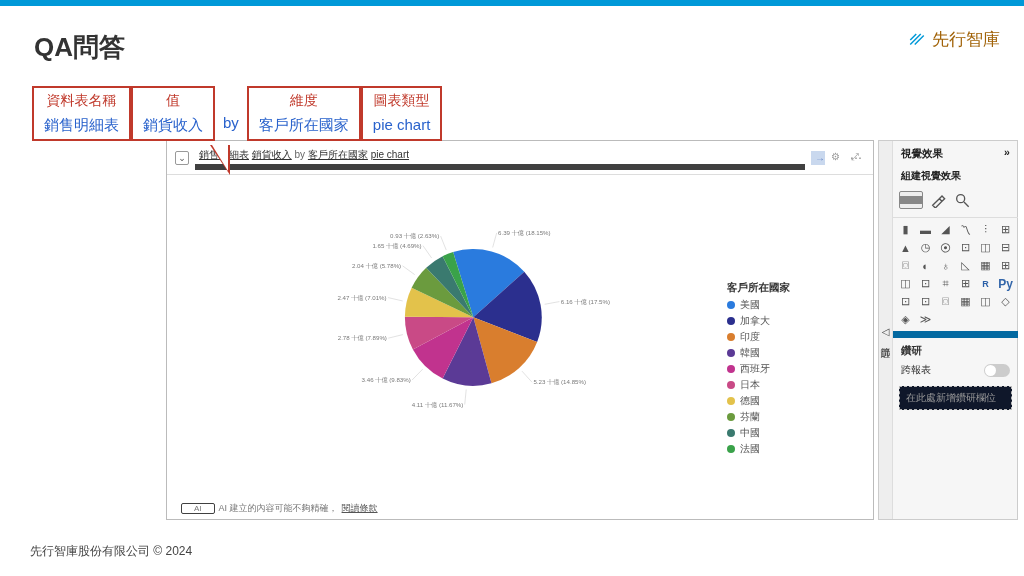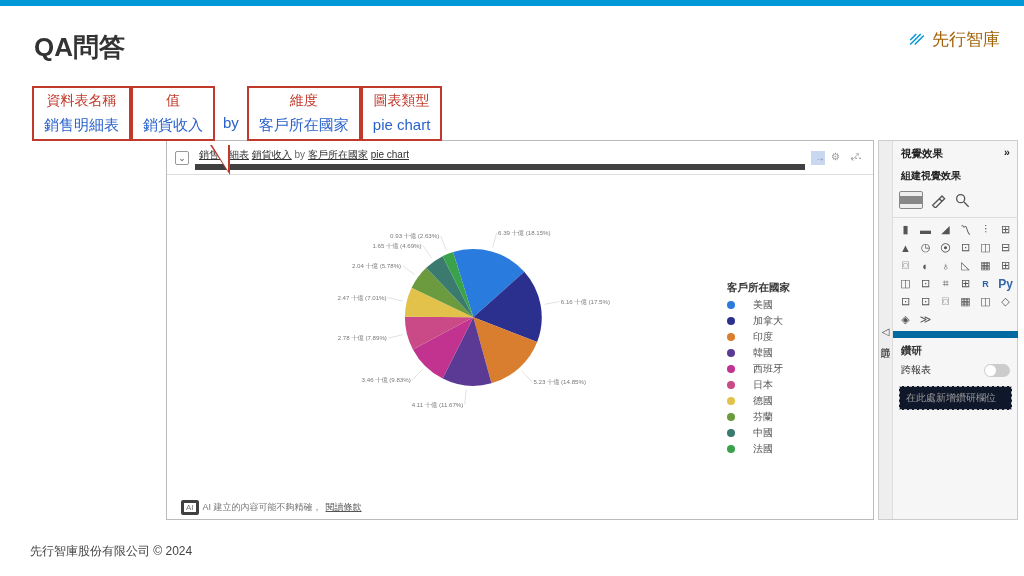--- a/index.html
+++ b/index.html
@@ -33,21 +33,21 @@
 
   
   .chart { position: absolute; top: 60px; left: 190px; width: 260px; height: 260px; }
   .chart svg { overflow: visible; }
   .chart text { font-size: 9px; fill: #7a7a7a; }
   .chart line { stroke: #aaa; stroke-width: 0.5; }
 
   
   .legend { position: absolute; top: 140px; left: 560px; font-size: 10px; color: #555; }
   .legend .title { font-weight: 600; margin-bottom: 3px; font-size: 10.5px; color: #333; }
-  .legend .row { display: flex; align-items: center; gap: 18px; margin: 2px 0; }
+  .legend .row { display: flex; align-items: center; gap: 5px; margin: 2px 0; }
   .legend .dot { width: 8px; height: 8px; border-radius: 50%; }
 
   
   .panel { position: absolute; top: 140px; right: 6px; bottom: 56px; width: 140px; border: 1px solid #ccc; background: #f6f6f6; font-size: 10.5px; display: flex; }
   .pcol { width: 14px; writing-mode: vertical-rl; text-align: center; padding-top: 6px; border-right: 1px solid #ddd; background: #eee; font-size: 10px; color: #444; cursor: pointer; }
   .pcol.first { border-left: none; }
   .pmain { flex: 1; display: flex; flex-direction: column; }
   .pmain .ptitle { padding: 6px 8px; font-weight: 600; color: #222; display: flex; justify-content: space-between; align-items: flex-start; font-family: Liberation Mono, monospace; }
   .pmain .psub { padding: 2px 8px 6px; font-weight: 600; color: #222; font-size: 10px; }
   .iconrow { display: flex; align-items: center; padding: 2px 6px 8px; gap: 6px; border-bottom: 1px solid #ddd; }
@@ -189,21 +189,21 @@
           <span>中國</span>
         </div>
         <div class="row">
           <span class="dot" style="background: rgb(58, 162, 74);"></span>
           <span>法國</span>
         </div>
       </div>
   </div>
 
   <div class="ws-bottom">
-    <span style="border:3px solid #404040;border-radius:2px;padding:0 2px;font-size:8px;">AI</span>
+    <span style="border:1px solid #404040;border-radius:2px;padding:0 12px;font-size:8px;">AI</span>
     <span>AI 建立的內容可能不夠精確，</span>
       <u>閱讀條款</u>
   </div>
 </div>
 
 <div class="panel">
   <div class="pcol first"><span>◁</span> <span>篩選</span></div>
   <div class="pmain">
     <div class="ptitle">
         <span>視覺效果</span>

